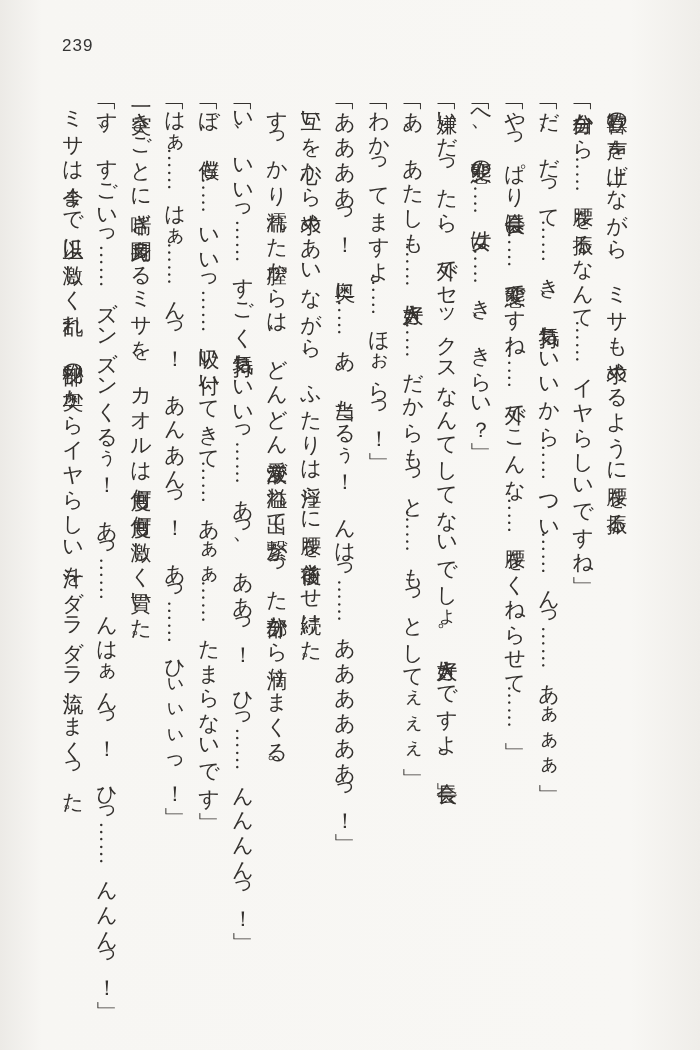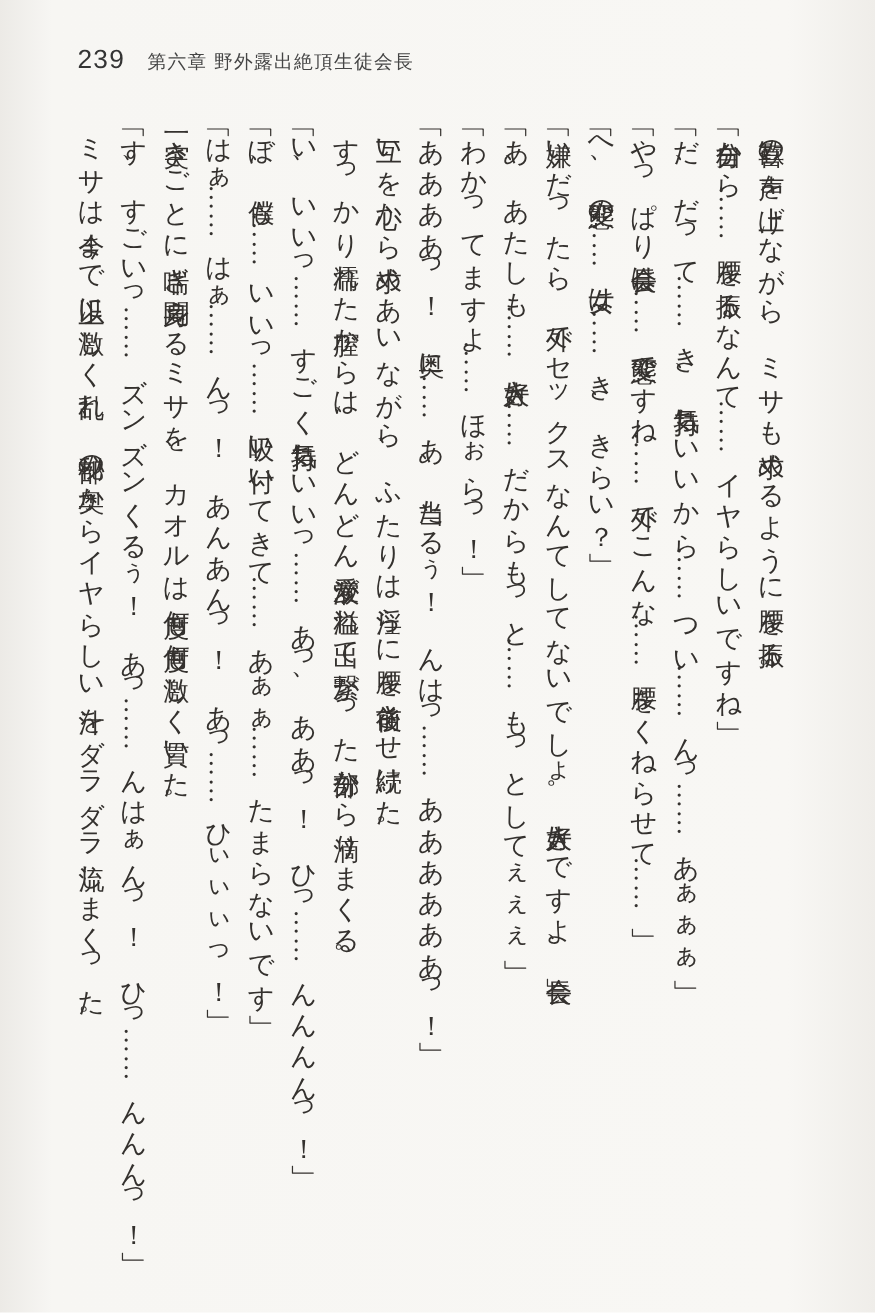--- a/index.html
+++ b/index.html
@@ -16,21 +16,21 @@
     top: 36px;
     left: 62px;
     display: flex;
     align-items: baseline;
     gap: 18px;
     color: #3b3b3b;
     font-family: "Liberation Sans", sans-serif;
     white-space: nowrap;
   }
   .page-number {
-    font-size: 21px;
+    font-size: 17px;
     letter-spacing: 1px;
     color: #343434;
   }
   .chapter-title {
     font-size: 15px;
     letter-spacing: 1px;
     color: #454545;
   }
   .text-block {
     position: absolute;
@@ -50,21 +50,20 @@
     padding: 0;
   }
 </style>
 </head>
 <body>
 
 <div class="page">
 
   <header class="page-header">
     <span class="page-number">239</span>
-    <span class="chapter-title">第六章 野外露出絶頂生徒会長</span>
   </header>
 
   <main class="text-block">
     <p class="text-col">歓喜の声を上げながら、ミサも求めるように腰を振る。</p>
     <p class="text-col">「自分から……腰を振るなんて……イヤらしいですね」</p>
     <p class="text-col">「だ、だって……き、気持ちいいから……つい……んっ……あぁぁぁ」</p>
     <p class="text-col">「やっぱり会長は……変態ですね……外でこんな……腰をくねらせて……」</p>
     <p class="text-col">「へ、変態の……女は……き、きらい？」</p>
     <p class="text-col">「嫌いだったら、外でセックスなんてしてないでしょ。大好きですよ、会長」</p>
     <p class="text-col">「あ、あたしも……大好き……だからもっと……もっとしてぇぇぇ」</p>

